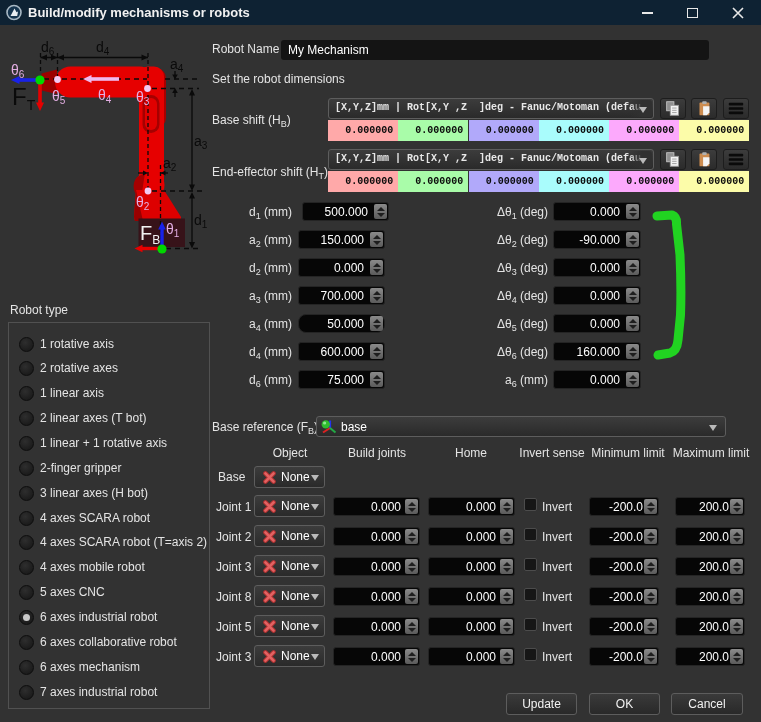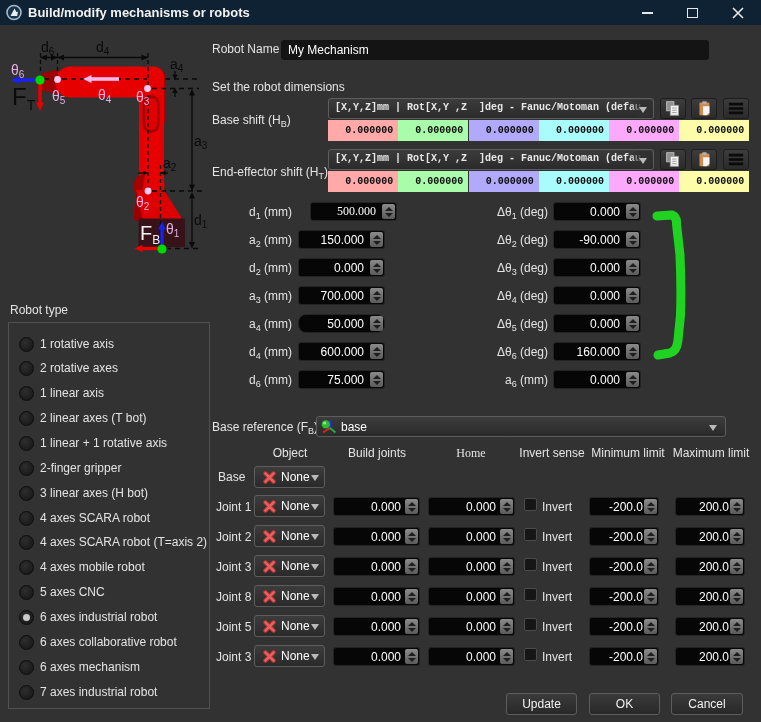--- a/index.html
+++ b/index.html
@@ -128,21 +128,21 @@
  <text x="98" y="75">θ<tspan font-size="10" dy="3">4</tspan></text>
  <text x="136" y="77">θ<tspan font-size="10" dy="3">3</tspan></text>
  <text x="136" y="182">θ<tspan font-size="10" dy="3">2</tspan></text>
  <text x="166" y="209">θ<tspan font-size="10" dy="3">1</tspan></text>
 </g>
 </svg>
 <div class="lbl" style="left:212px;top:42px;">Robot Name</div>
 <div class="abs" style="left:281px;top:40px;width:428px;height:20px;background:#141414;border-radius:3px;">
  <div style="position:absolute;left:7px;top:3px;font-size:12px;color:#fff;">My Mechanism</div>
 </div>
-<div class="lbl" style="left:212px;top:80px;">Set the robot dimensions</div>
+<div class="lbl" style="left:212px;top:72px;">Set the robot dimensions</div>
 <div class="lbl" style="left:212px;top:113px;">Base shift (H<sub>B</sub>)</div>
 <div class="drop" style="left:328px;top:98px;width:324px;height:19px;overflow:hidden;">
     <div style="position:absolute;left:6px;top:3px;font-family:'Liberation Mono',monospace;font-weight:bold;font-size:10px;color:#e8e8e8;white-space:pre;">[X,Y,Z]mm | Rot[X,Y ,Z  ]deg - Fanuc/Motoman (defaul</div>
     <div style="position:absolute;right:1px;top:1px;bottom:1px;width:22px;z-index:2;background:linear-gradient(90deg,rgba(48,48,48,0),#303030 55%);border-radius:0 3px 3px 0;"></div>
     <div class="darr" style="right:6px;top:8px;"></div>
   </div>
 <div class="ib" style="left:660px;top:98px;"><svg width="24" height="19" viewBox="0 0 26 21">
       <rect x="6" y="3" width="8" height="10" fill="#8f8f8f" stroke="#c4c4c4" stroke-width="1"></rect>
       <rect x="10" y="7" width="9" height="11" fill="#f2f2f2" stroke="#9a9a9a" stroke-width="1"></rect>
       <path d="M12 10 h5 M12 12.5 h5 M12 15 h5" stroke="#9a9a9a" stroke-width="1"></path>
@@ -184,21 +184,21 @@
       <rect x="5" y="9" width="16" height="3" rx="1" fill="#0a0a0a"></rect>
       <rect x="5" y="13.8" width="16" height="3" rx="1" fill="#0a0a0a"></rect>
     </svg></div>
 <div class="cell" style="left:328.0px;top:171px;width:65.2px;height:21px;background:#ffa9a9;padding-right:5px;">0.000000</div>
 <div class="cell" style="left:398.2px;top:171px;width:65.2px;height:21px;background:#a9fca9;padding-right:5px;">0.000000</div>
 <div class="cell" style="left:468.5px;top:171px;width:65.2px;height:21px;background:#b1a9fa;padding-right:5px;">0.000000</div>
 <div class="cell" style="left:538.8px;top:171px;width:65.2px;height:21px;background:#a9fcfc;padding-right:5px;">0.000000</div>
 <div class="cell" style="left:609.0px;top:171px;width:65.2px;height:21px;background:#fca9fc;padding-right:5px;">0.000000</div>
 <div class="cell" style="left:679.2px;top:171px;width:65.2px;height:21px;background:#fcfca9;padding-right:5px;">0.000000</div>
 <div class="rlbl" style="left:192px;top:205px;width:100px;">d<sub>1</sub> (mm)</div>
-<div class="spinw" style="left:310px;top:202px;width:85px;height:17px;font-family:Liberation Serif, serif;">
+<div class="spinw" style="left:302px;top:202px;width:85px;height:17px;">
     <div class="spinv" style="right:20px;">500.000</div>
     <div class="spbtn">
       <div class="tup"></div>
       <div class="tdn"></div>
     </div>
   </div>
 <div class="rlbl" style="left:192px;top:233px;width:100px;">a<sub>2</sub> (mm)</div>
 <div class="spinw" style="left:298px;top:230px;width:85px;height:17px;">
     <div class="spinv" style="right:20px;">150.000</div>
     <div class="spbtn">
@@ -312,21 +312,21 @@
   <path d="M9 9 L2 13.5" stroke="#dd2222" stroke-width="2"></path>
   <path d="M9 9 L14.5 13.5" stroke="#22aa44" stroke-width="2"></path>
   <circle cx="4.8" cy="5.4" r="4.2" fill="#2fbb2f"></circle>
   <circle cx="3.6" cy="4" r="1.6" fill="#8fe88f"></circle>
  </svg>
  <div style="position:absolute;left:24px;top:3px;font-size:12px;color:#fff;">base</div>
  <div class="darr" style="right:8px;top:8px;"></div>
 </div>
 <div class="lbl" style="left:290px;top:446px;width:120px;text-align:center;margin-left:-60px;">Object</div>
 <div class="lbl" style="left:377px;top:446px;width:120px;text-align:center;margin-left:-60px;">Build joints</div>
-<div class="lbl" style="left:471px;top:446px;width:120px;text-align:center;margin-left:-60px;font-family:Liberation Serif, serif;">Home</div>
+<div class="lbl" style="left:471px;top:446px;width:120px;text-align:center;margin-left:-60px;">Home</div>
 <div class="lbl" style="left:552px;top:446px;width:120px;text-align:center;margin-left:-60px;">Invert sense</div>
 <div class="lbl" style="left:628px;top:446px;width:120px;text-align:center;margin-left:-60px;">Minimum limit</div>
 <div class="lbl" style="left:711px;top:446px;width:120px;text-align:center;margin-left:-60px;">Maximum limit</div>
 <div class="lbl" style="left:218px;top:470px;">Base</div>
 <div class="drop" style="left:254px;top:466px;width:69px;height:20px;">
     <svg style="position:absolute;left:8px;top:3.5px" width="13" height="13" viewBox="0 0 13 13">
       <path d="M2.4 2.4 L10.6 10.6 M10.6 2.4 L2.4 10.6" stroke="#b03030" stroke-width="4.4" stroke-linecap="round"></path>
       <path d="M2.4 2.4 L10.6 10.6 M10.6 2.4 L2.4 10.6" stroke="#e26262" stroke-width="2.6" stroke-linecap="round"></path>
     </svg>
     <div style="position:absolute;left:26px;top:3px;font-size:12px;color:#fff;">None</div>

